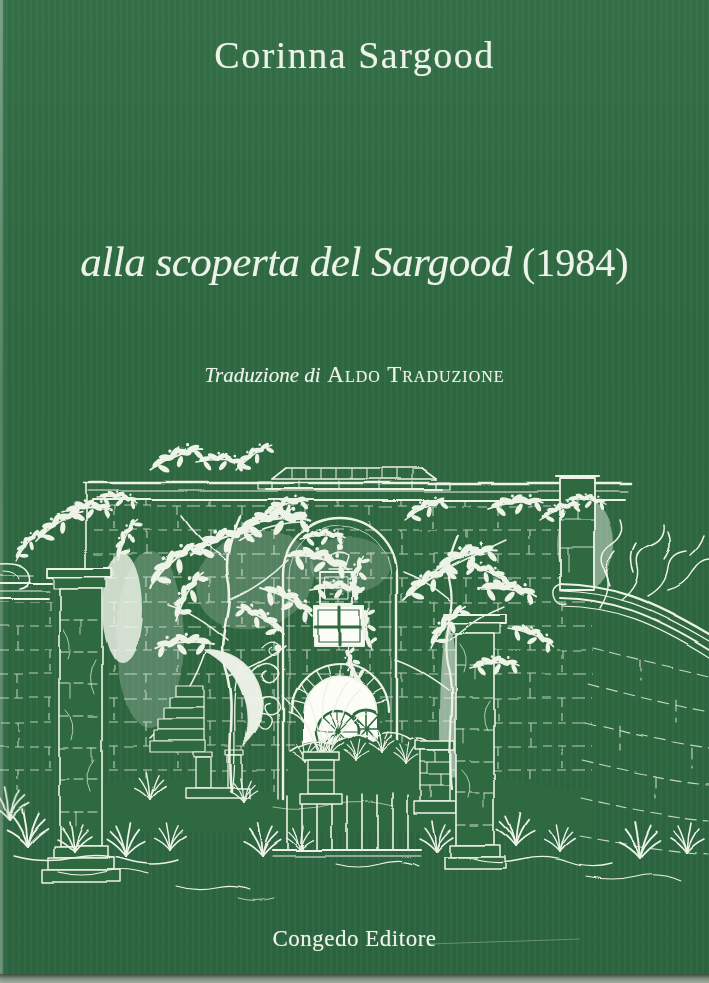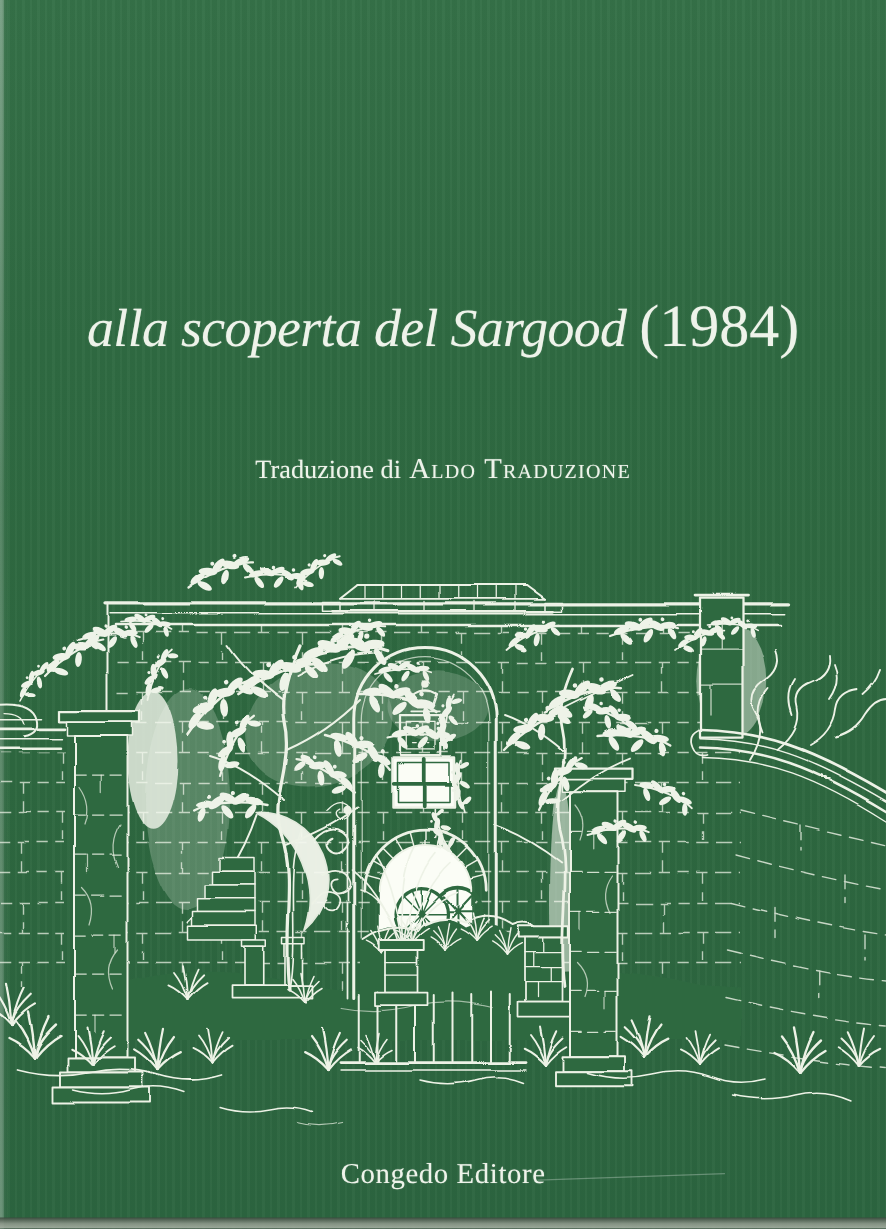--- a/index.html
+++ b/index.html
@@ -13,38 +13,39 @@
       linear-gradient(90deg, rgba(255,255,255,.12), rgba(255,255,255,0) 7px),
       repeating-linear-gradient(90deg, rgba(255,255,255,.022) 0 2px, rgba(0,0,0,.025) 2px 6px),
       linear-gradient(180deg,#357148 0%, #2f6a42 28%, #2e6840 62%, #2c6540 100%);
   }
   .txt{position:absolute;left:0;width:100%;text-align:center;color:#eef3ea;
        text-shadow:0 0 1px rgba(238,243,234,.45);}
   .author{top:30px;font-size:38px;letter-spacing:1.5px;line-height:50px;}
   .title{top:146px;font-size:72px;font-style:italic;letter-spacing:-1.5px;line-height:84px;}
   .subtitle{top:236px;font-size:43px;font-style:italic;letter-spacing:-0.5px;line-height:52px;}
   .subtitle .line{display:block;}
-  .subtitle .year{font-style:normal;font-size:48px;letter-spacing:0;margin-top:48px;}
+  .subtitle .year{font-style:normal;font-size:40px;letter-spacing:0;margin-top:48px;}
   .translation{top:362px;font-size:21px;}
-  .translation .prefix{margin-right:.32em;}
+  .translation .prefix{font-style:italic;margin-right:.32em;}
   .translation .name{font-variant:small-caps;font-style:normal;font-size:23px;letter-spacing:1px;}
   .publisher{top:926px;font-size:23px;letter-spacing:.5px;}
   .illu{position:absolute;left:0;top:440px;}
   .scan-strip{position:absolute;left:0;bottom:0;width:100%;height:9px;
     background:linear-gradient(180deg,#3c4a3e, #8d978a 55%, #aab3a6);opacity:.9;}
   .scratch{position:absolute;left:430px;top:941px;width:150px;height:1px;
     background:rgba(255,255,255,.28);transform:rotate(-2deg);}
   .edge-left{position:absolute;left:0;top:0;width:3px;height:100%;
     background:linear-gradient(180deg,rgba(255,255,255,.25),rgba(255,255,255,.08) 40%,rgba(255,255,255,.2));}
 </style>
 </head>
 <body>
 
 <div class="cover">
 
+  <div class="txt author">Corinna Sargood</div>
 
 
   <div class="txt subtitle">
     <span class="line"><span>alla scoperta del Sargood</span> <span class="year">(1984)</span></span>
   </div>
 
   <div class="txt translation">
     <span class="prefix">Traduzione di</span><span class="name">Aldo Traduzione</span>
   </div>
 

